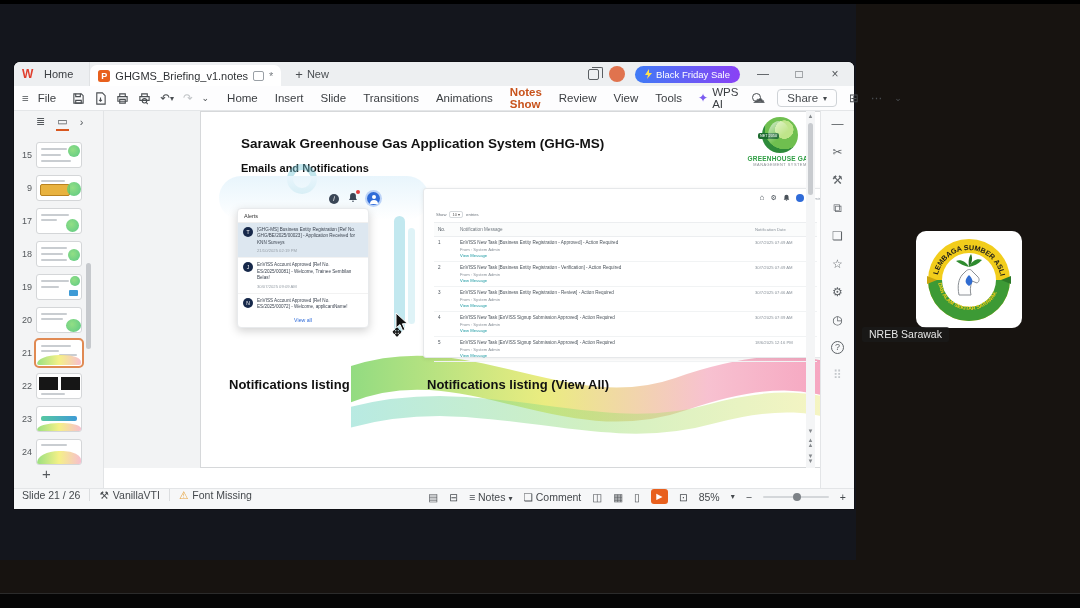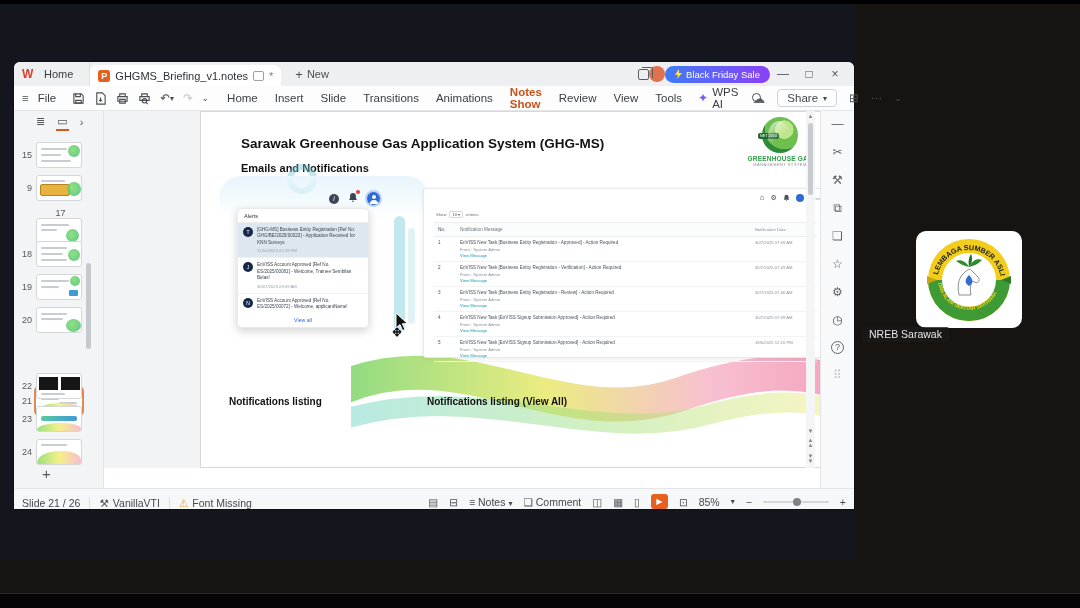--- a/index.html
+++ b/index.html
@@ -18,21 +18,21 @@
   
   .tabbar { position:absolute; left:0; top:0; width:100%; height:24px; background:#edeff1; border-radius:6px 6px 0 0; display:flex; align-items:center; }
   .wps-logo { width:16px; height:12px; margin:0 4px 0 8px; color:#e03e2d; font-weight:bold; font-size:12px; line-height:12px; }
   .home-tab { display:flex; align-items:center; height:100%; padding:0 16px 0 2px; font-size:11px; color:#3b3e42; border-right:1px solid #e0e2e4; }
   .doc-tab { display:flex; align-items:center; gap:5px; height:21px; margin-top:3px; padding:0 8px; background:#fff; border-radius:7px 7px 0 0; font-size:11px; color:#2f3235; }
   .p-icon { width:12px; height:12px; background:#e8601d; color:#fff; border-radius:2.5px; font-size:9px; font-weight:bold; text-align:center; line-height:12px; }
   .doc-status { width:11px; height:10px; border:1px solid #9aa0a6; border-radius:2px; }
   .modified { color:#7a7f84; }
   .new-tab { display:flex; align-items:center; gap:4px; margin-left:14px; color:#4a4e52; font-size:11px; }
   .new-plus { font-size:13px; }
-  .tab-right { margin-left:auto; display:flex; align-items:center; padding-right:6px; }
+  .tab-right { margin-left:auto; display:flex; align-items:center; gap:10px; padding-right:6px; }
   .stack-icon { width:11px; height:11px; border:1.2px solid #5a5e62; border-radius:2px; position:relative; }
   .stack-icon::after { content:""; position:absolute; left:3px; top:-3px; width:10px; height:10px; border-top:1.2px solid #5a5e62; border-right:1.2px solid #5a5e62; border-radius:0 2px 0 0; }
   .avatar-tb { width:16px; height:16px; border-radius:50%; background:#e0734e; }
   .promo { display:flex; align-items:center; gap:4px; height:17px; padding:0 10px; border-radius:9px; background:linear-gradient(90deg,#3f7bf6,#8a41f5); color:#fff; font-size:9.5px; }
   .winbtn { width:26px; text-align:center; color:#53575b; font-size:12px; }
 
   
   .ribbon { position:absolute; left:0; top:24px; width:100%; height:25px; background:#fdfdfe; border-bottom:1px solid #e4e6e8; display:flex; align-items:center; font-size:11.5px; }
   .ribbon .grp { display:flex; align-items:center; gap:9px; padding:0 8px; }
   .ico { color:#4a4e52; display:inline-flex; align-items:center; }
@@ -73,21 +73,21 @@
   .vsb { position:absolute; left:792px; top:49px; width:9px; bottom:41px; background:#f4f5f6; font-size:6px; color:#85898d; text-align:center; }
   .vsb .thumbv { position:absolute; left:2px; top:12px; width:5px; height:72px; background:#c8cbcf; border-radius:3px; }
   .vsb span { position:absolute; left:0; width:100%; }
   .sidebar { position:absolute; left:806px; top:49px; width:34px; bottom:21px; background:#f8f9fa; border-left:1px solid #e3e5e7; display:flex; flex-direction:column; align-items:center; padding-top:6px; gap:14px; color:#5f6468; font-size:12px; }
   .sidebar .faded { color:#c3c7cb; }
   .help-circ { width:13px; height:13px; border:1.2px solid #5f6468; border-radius:50%; font-size:9px; text-align:center; line-height:11px; }
 
   .notesbar { position:absolute; left:90px; top:406px; width:711px; height:20px; background:#eef0f1; border-top:1px solid #dfe1e3; font-size:11px; color:#9ba1a7; padding:3px 0 0 12px; }
 
   
-  .statusbar { position:absolute; left:0; bottom:0; width:100%; height:21px; background:#f6f7f8; border-top:1px solid #e3e5e7; display:flex; align-items:flex-end; font-size:10.5px; color:#45494d; padding:0 8px; }
+  .statusbar { position:absolute; left:0; bottom:0; width:100%; height:21px; background:#f6f7f8; border-top:1px solid #e3e5e7; display:flex; align-items:flex-start; font-size:10.5px; color:#45494d; padding:0 8px; }
   .statusbar .sep { width:1px; height:12px; background:#dcdee0; margin:0 9px; }
   .warn { color:#e6a23c; margin-right:4px; }
   .sb-right { margin-left:auto; display:flex; align-items:center; gap:11px; }
   .play-btn { width:17px; height:15px; background:#e8601d; border-radius:3px; color:#fff; font-size:8px; text-align:center; line-height:15px; }
   .slider { width:66px; height:2px; background:#d4d7da; border-radius:2px; position:relative; }
   .slider .knob { position:absolute; left:30px; top:-3px; width:8px; height:8px; border-radius:50%; background:#7d8287; }
 
   
   .slide { position:absolute; left:96px; top:0px; width:640px; height:357px; background:#fff; border:1px solid #d6d8da; }
   .s-title { position:absolute; left:40px; top:24px; font-size:13.5px; font-weight:bold; color:#111; }
@@ -114,21 +114,21 @@
 
   .alerts-card { position:absolute; left:36px; top:96px; width:132px; background:#fff; border:1px solid #e8eaec; border-radius:4px; box-shadow:0 3px 10px rgba(0,0,0,.18); }
   .alerts-h { font-size:5.5px; color:#333; padding:4px 6px 3px; border-bottom:1px solid #efefef; }
   .alert-item { display:flex; gap:4px; padding:4px 5px; border-bottom:1px solid #f2f2f2; }
   .alert-item.hl { background:#dde7f0; }
   .a-av { flex:0 0 10px; width:10px; height:10px; border-radius:50%; background:#16284a; color:#fff; font-size:5px; text-align:center; line-height:10px; }
   .a-txt { font-size:4.6px; color:#3c4450; line-height:1.4; }
   .a-time { font-size:4.2px; color:#98a0a8; margin-top:2px; }
   .view-all { text-align:center; font-size:5.2px; color:#2f6bd8; padding:3px 0 4px; }
 
-  .cap { position:absolute; top:284px; font-size:10px; font-weight:bold; color:#111; }
+  .cap { position:absolute; top:265px; font-size:13px; font-weight:bold; color:#111; }
 
   .portal { position:absolute; left:222px; top:76px; width:405px; height:170px; background:#fff; border:1px solid #e6e8ea; border-radius:3px; box-shadow:0 1px 4px rgba(0,0,0,.08); }
   .portal-top { position:absolute; right:6px; top:3px; display:flex; align-items:center; gap:6px; color:#4a525a; }
   .pt-home { font-size:8px; line-height:8px; }
   .pt-gear { font-size:7px; line-height:8px; }
   .pt-av { width:8px; height:8px; border-radius:50%; background:#2f6bd8; }
   .pt-name { font-size:4px; color:#9aa2aa; }
   .show-row { position:absolute; left:12px; top:22px; display:flex; align-items:center; gap:3px; font-size:4.2px; color:#6a727a; }
   .show-box { border:1px solid #d6dadd; border-radius:2px; padding:0 2px; font-size:4px; color:#555; }
   .ptable { position:absolute; left:10px; right:10px; top:33px; }
@@ -269,21 +269,21 @@
         </div>
       </div>
       <div class="thumbrow" style="top:64px;">
         <span class="thumbnum">9</span>
         <div class="thumb">
           <span class="tl" style="left:4px;top:4px;width:24px;"></span>
           <span class="t16box"></span>
           <span class="blob" style="right:0px;top:6px;width:14px;height:14px;"></span>
         </div>
       </div>
-      <div class="thumbrow" style="top:97px;flex-direction:column;">
+      <div class="thumbrow" style="top:97px;">
         <span class="thumbnum">17</span>
         <div class="thumb">
           <span class="tl" style="left:4px;top:5px;width:28px;"></span>
             <span class="tl" style="left:4px;top:10px;width:16px;"></span>
           <span class="blob" style="right:2px;bottom:1px;width:13px;height:13px;"></span>
         </div>
       </div>
       <div class="thumbrow" style="top:130px;">
         <span class="thumbnum">18</span>
         <div class="thumb">
@@ -303,21 +303,21 @@
         </div>
       </div>
       <div class="thumbrow" style="top:196px;">
         <span class="thumbnum">20</span>
         <div class="thumb">
           <span class="tl" style="left:4px;top:5px;width:26px;"></span>
             <span class="tl" style="left:4px;top:10px;width:22px;"></span>
           <span class="blob" style="right:0px;bottom:0px;width:15px;height:13px;"></span>
         </div>
       </div>
-      <div class="thumbrow" style="top:229px;margin-top:48px;">
+      <div class="thumbrow" style="top:229px;">
         <span class="thumbnum">21</span>
         <div class="thumb sel">
           <span class="tl" style="left:4px;top:4px;width:30px;"></span>
             <span class="tl" style="left:4px;top:9px;width:18px;"></span>
           <span class="tl" style="left:22px;top:13px;width:18px;"></span>
           <span class="wavemini"></span>
         </div>
       </div>
       <div class="thumbrow" style="top:262px;">
         <span class="thumbnum">22</span>

